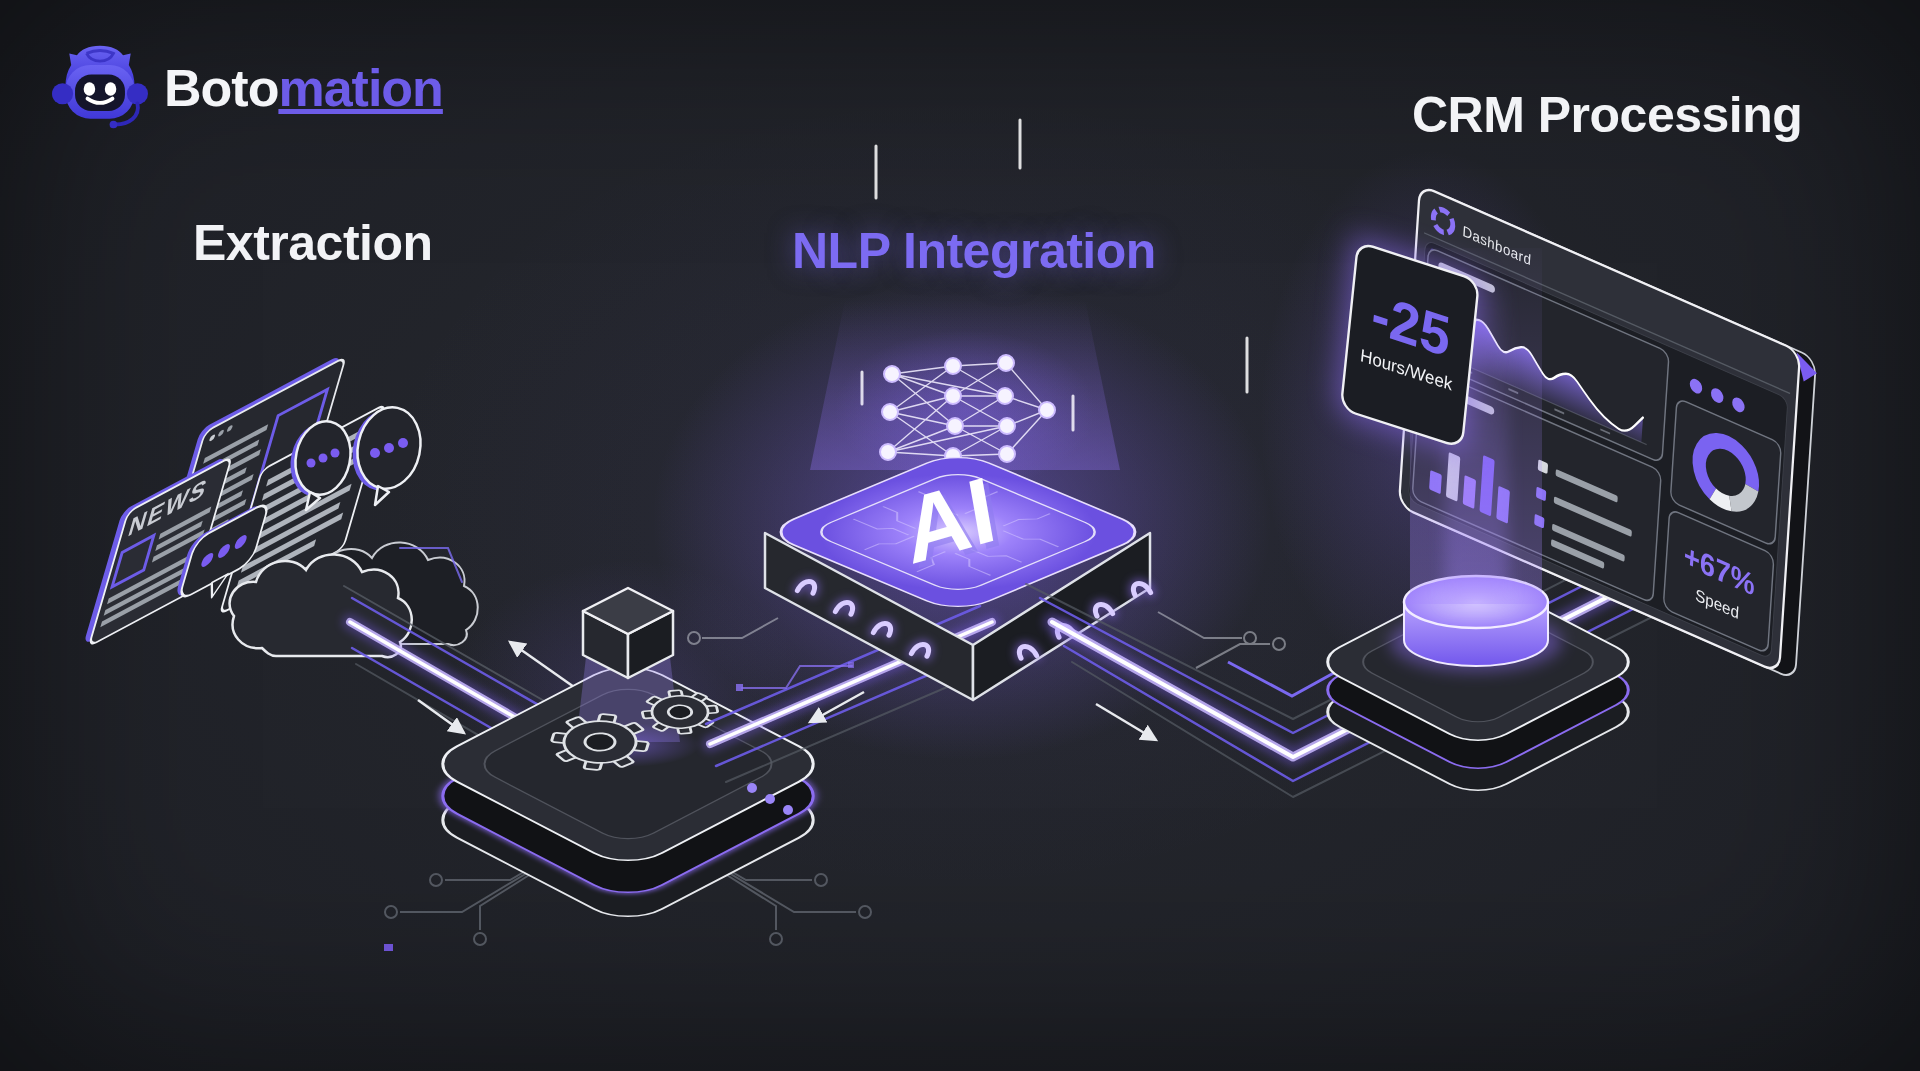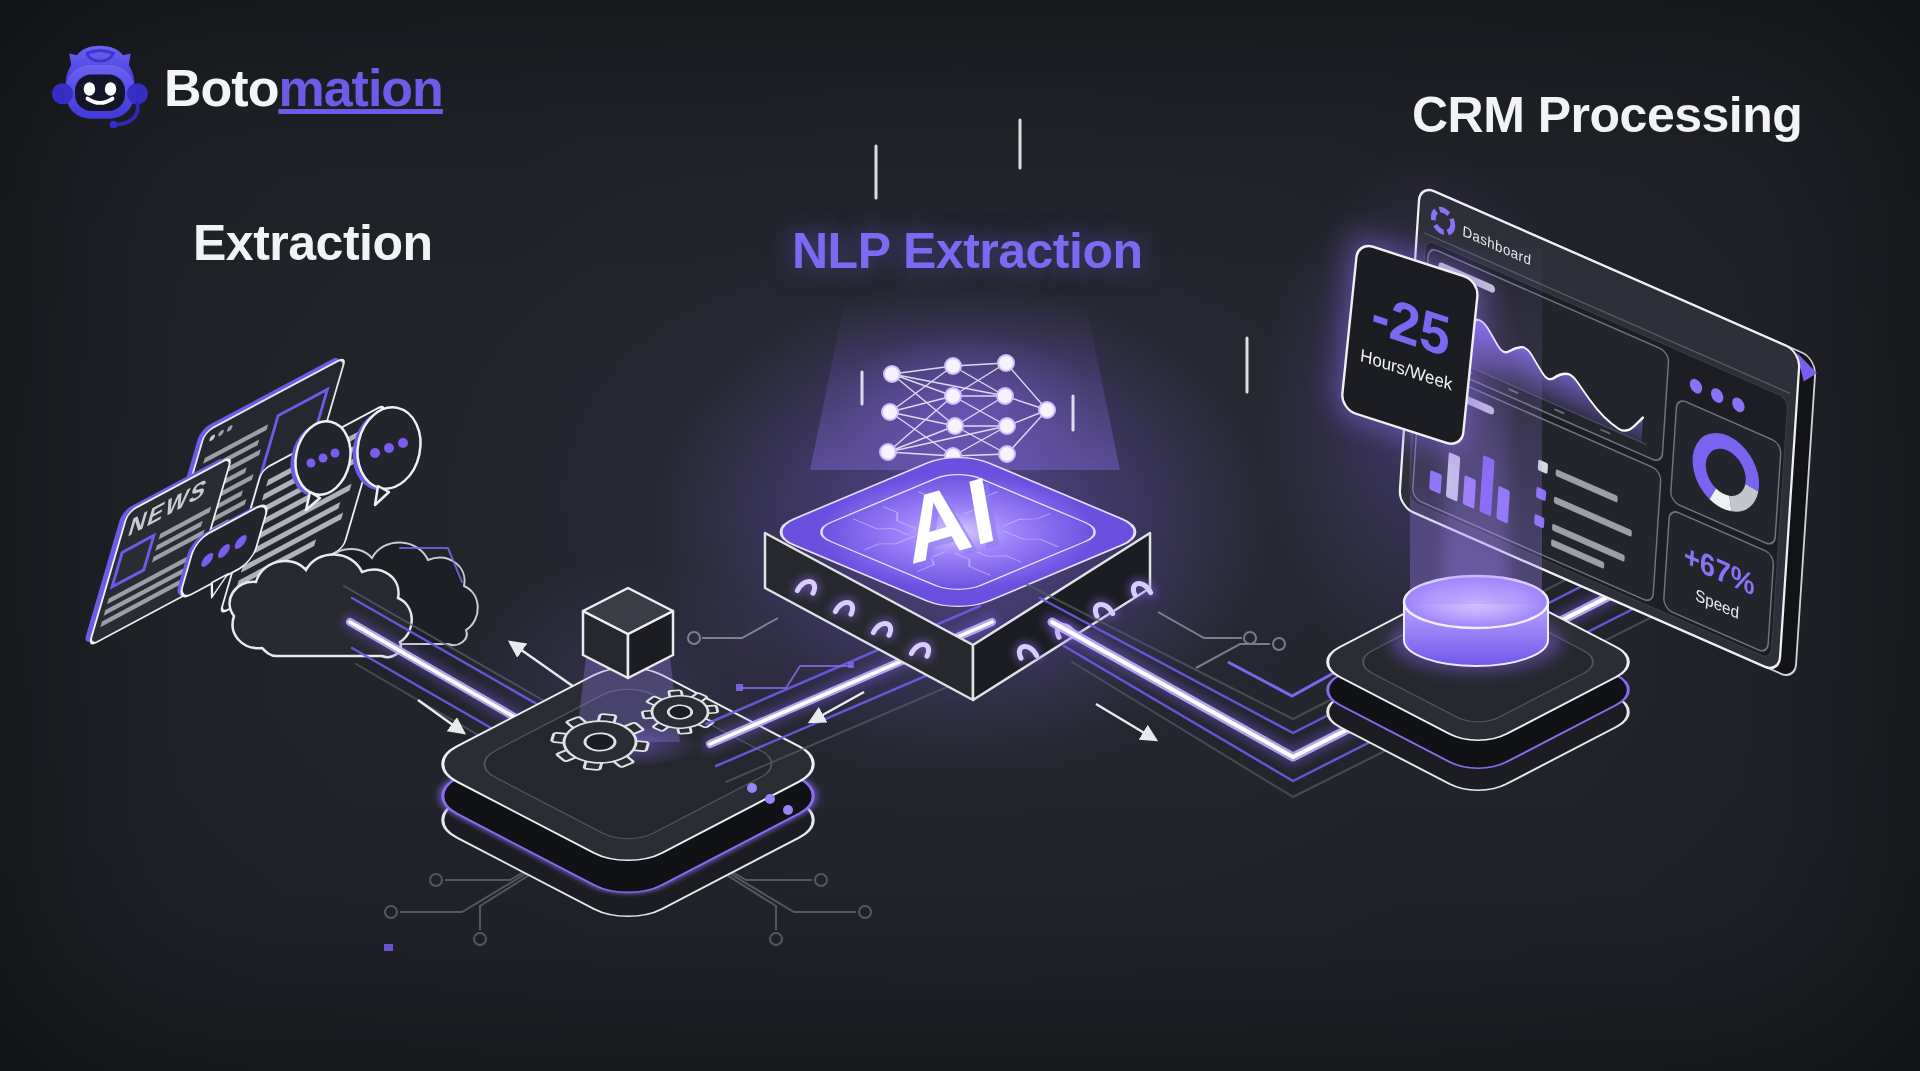--- a/index.html
+++ b/index.html
@@ -493,16 +493,16 @@
     <ellipse cx="39" cy="51" rx="6" ry="7" fill="#ffffff"></ellipse>
     <ellipse cx="61" cy="51" rx="6" ry="7" fill="#ffffff"></ellipse>
     <path d="M37,61 Q50,70 63,61" fill="none" stroke="#ffffff" stroke-width="4" stroke-linecap="round"></path>
     <path d="M89,66 C92,80 80,88 66,88" fill="none" stroke="#2e27b8" stroke-width="4" stroke-linecap="round"></path>
     <circle cx="64" cy="88" r="4" fill="#352dc4"></circle>
   </svg>
   <div class="logo-text"><span class="p1">Boto</span><span class="p2">mation</span></div>
 </div>
 
 <div id="lbl-extraction" class="stage-label">Extraction</div>
-<div id="lbl-nlp" class="stage-label">NLP Extraction</div>
+<div id="lbl-nlp" class="stage-label">NLP Integration</div>
 <div id="lbl-crm" class="stage-label">CRM Processing</div>
 
 </div>
 
 </body></html>

